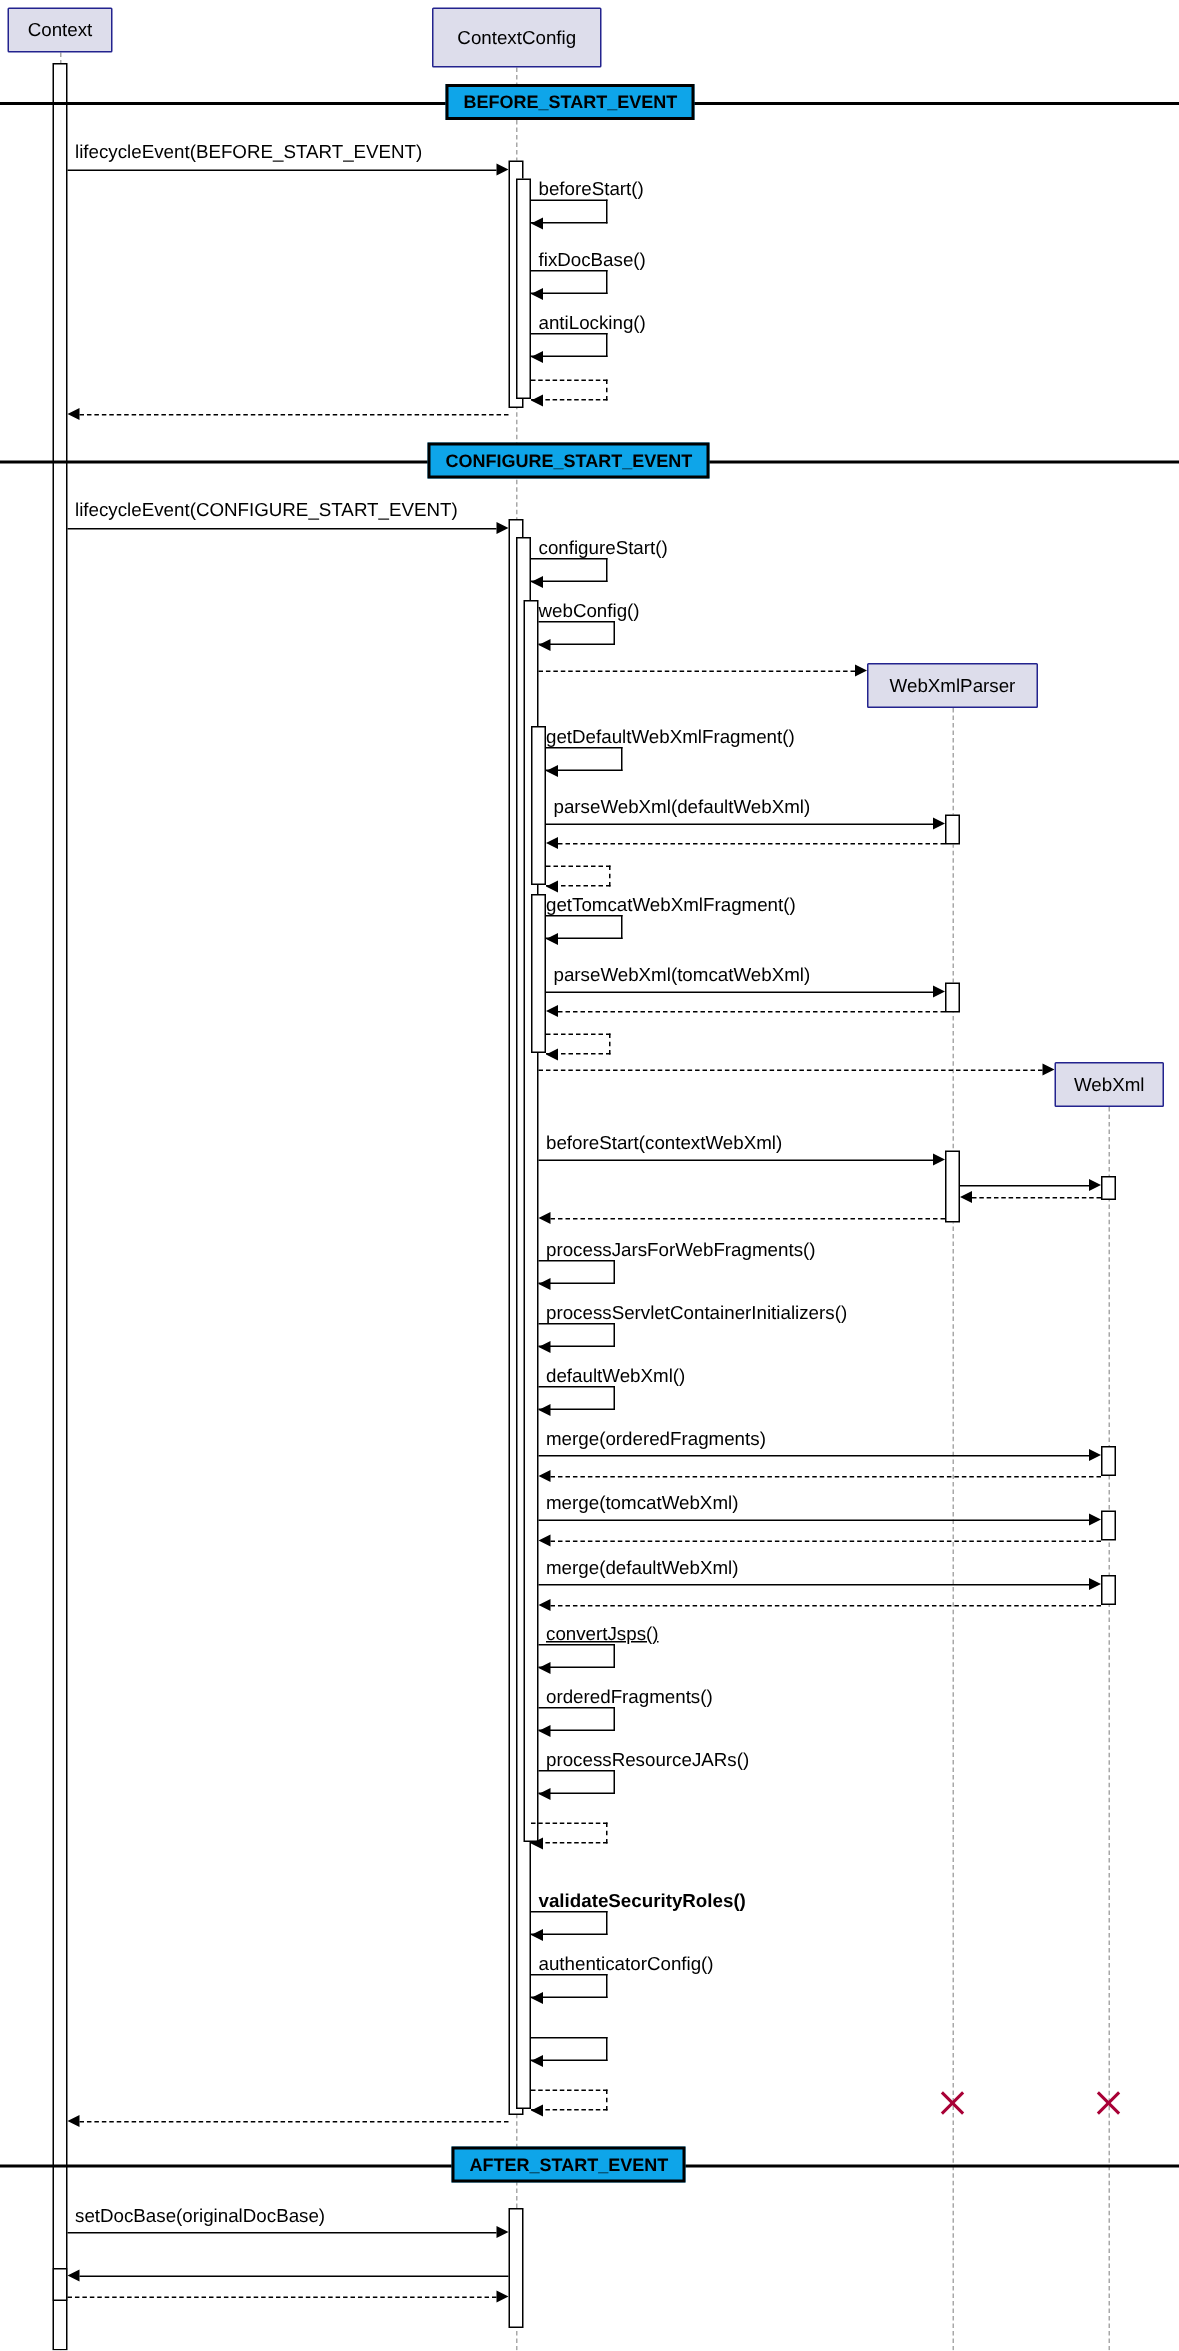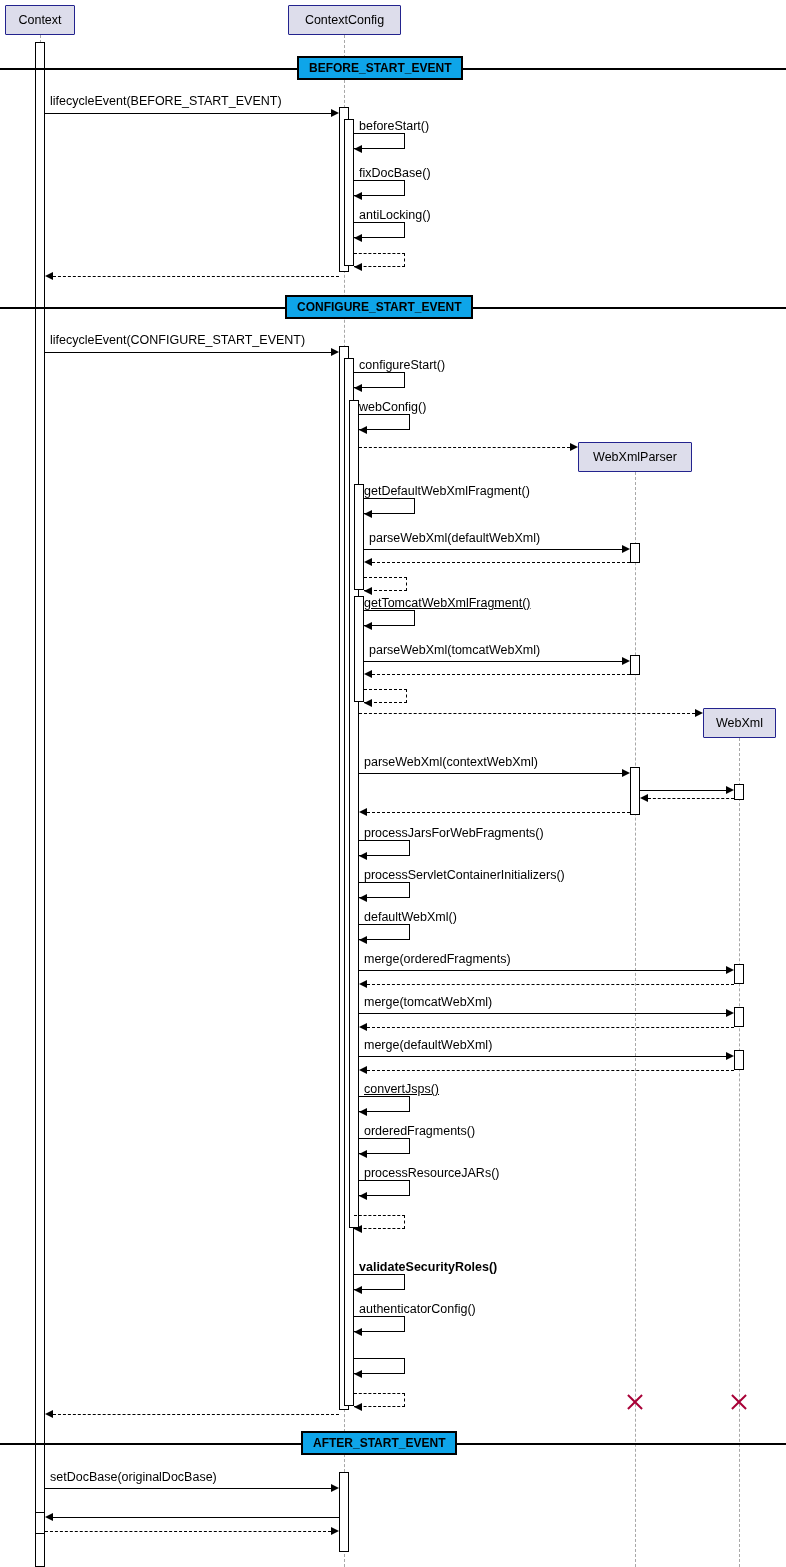--- a/index.html
+++ b/index.html
@@ -42,21 +42,21 @@
 <div id="stage">
 
   <div class="lifeline-line" style="left:40px;top:35px;height:1532px;"></div>
   <div class="lifeline-line" style="left:344px;top:35px;height:1532px;"></div>
   <div class="lifeline-line" style="left:635px;top:472px;height:1095px;"></div>
   <div class="lifeline-line" style="left:739px;top:738px;height:829px;"></div>
 
   <div class="lifeline-box" style="left:5px;top:5px;width:70px;height:30px;">
     <span>Context</span>
   </div>
-  <div class="lifeline-box" style="left:288px;top:5px;width:113px;height:30px;align-items:center;">
+  <div class="lifeline-box" style="left:288px;top:5px;width:113px;height:40px;align-items:center;">
     <span>ContextConfig</span>
   </div>
   <div class="lifeline-box" style="left:578px;top:442px;width:114px;height:30px;">
     <span>WebXmlParser</span>
   </div>
   <div class="lifeline-box" style="left:703px;top:708px;width:73px;height:30px;">
     <span>WebXml</span>
   </div>
 
   <div class="activation" style="left:35px;top:42px;width:10px;height:1525px;"></div>
@@ -139,37 +139,37 @@
 
   <div class="msg-label" style="left:369px;top:531px;">parseWebXml(defaultWebXml)</div>
   <div class="msg-line" style="left:364px;top:549px;width:258px;"></div>
   <div class="arrow-r" style="left:622px;top:545px;"></div>
   <div class="msg-line dashed" style="left:372px;top:562px;width:258px;"></div>
   <div class="arrow-l" style="left:364px;top:558px;"></div>
 
   <div class="self-box dashedbox" style="left:364px;top:577px;width:43px;height:14px;border-top:1px dashed #000;border-right:1px dashed #000;border-bottom:1px dashed #000;"></div>
   <div class="arrow-l" style="left:364px;top:587px;"></div>
 
-  <div class="msg-label" style="left:364px;top:596px;text-decoration:underline;">getTomcatWebXmlFragment()</div>
+  <div class="msg-label" style="left:364px;top:596px;">getTomcatWebXmlFragment()</div>
   <div class="self-box" style="left:364px;top:610px;width:51px;height:16px;"></div>
   <div class="arrow-l" style="left:364px;top:622px;"></div>
 
   <div class="msg-label" style="left:369px;top:643px;">parseWebXml(tomcatWebXml)</div>
   <div class="msg-line" style="left:364px;top:661px;width:258px;"></div>
   <div class="arrow-r" style="left:622px;top:657px;"></div>
   <div class="msg-line dashed" style="left:372px;top:674px;width:258px;"></div>
   <div class="arrow-l" style="left:364px;top:670px;"></div>
 
   <div class="self-box dashedbox" style="left:364px;top:689px;width:43px;height:14px;border-top:1px dashed #000;border-right:1px dashed #000;border-bottom:1px dashed #000;"></div>
   <div class="arrow-l" style="left:364px;top:699px;"></div>
 
   <div class="msg-line dashed" style="left:359px;top:713px;width:336px;"></div>
   <div class="arrow-r" style="left:695px;top:709px;"></div>
 
-  <div class="msg-label" style="left:364px;top:755px;">parseWebXml(contextWebXml)</div>
+  <div class="msg-label" style="left:364px;top:755px;">beforeStart(contextWebXml)</div>
   <div class="msg-line" style="left:359px;top:773px;width:263px;"></div>
   <div class="arrow-r" style="left:622px;top:769px;"></div>
 
   <div class="msg-line" style="left:640px;top:790px;width:86px;"></div>
   <div class="arrow-r" style="left:726px;top:786px;"></div>
   <div class="msg-line dashed" style="left:648px;top:798px;width:86px;"></div>
   <div class="arrow-l" style="left:640px;top:794px;"></div>
 
   <div class="msg-line dashed" style="left:367px;top:812px;width:263px;"></div>
   <div class="arrow-l" style="left:359px;top:808px;"></div>

